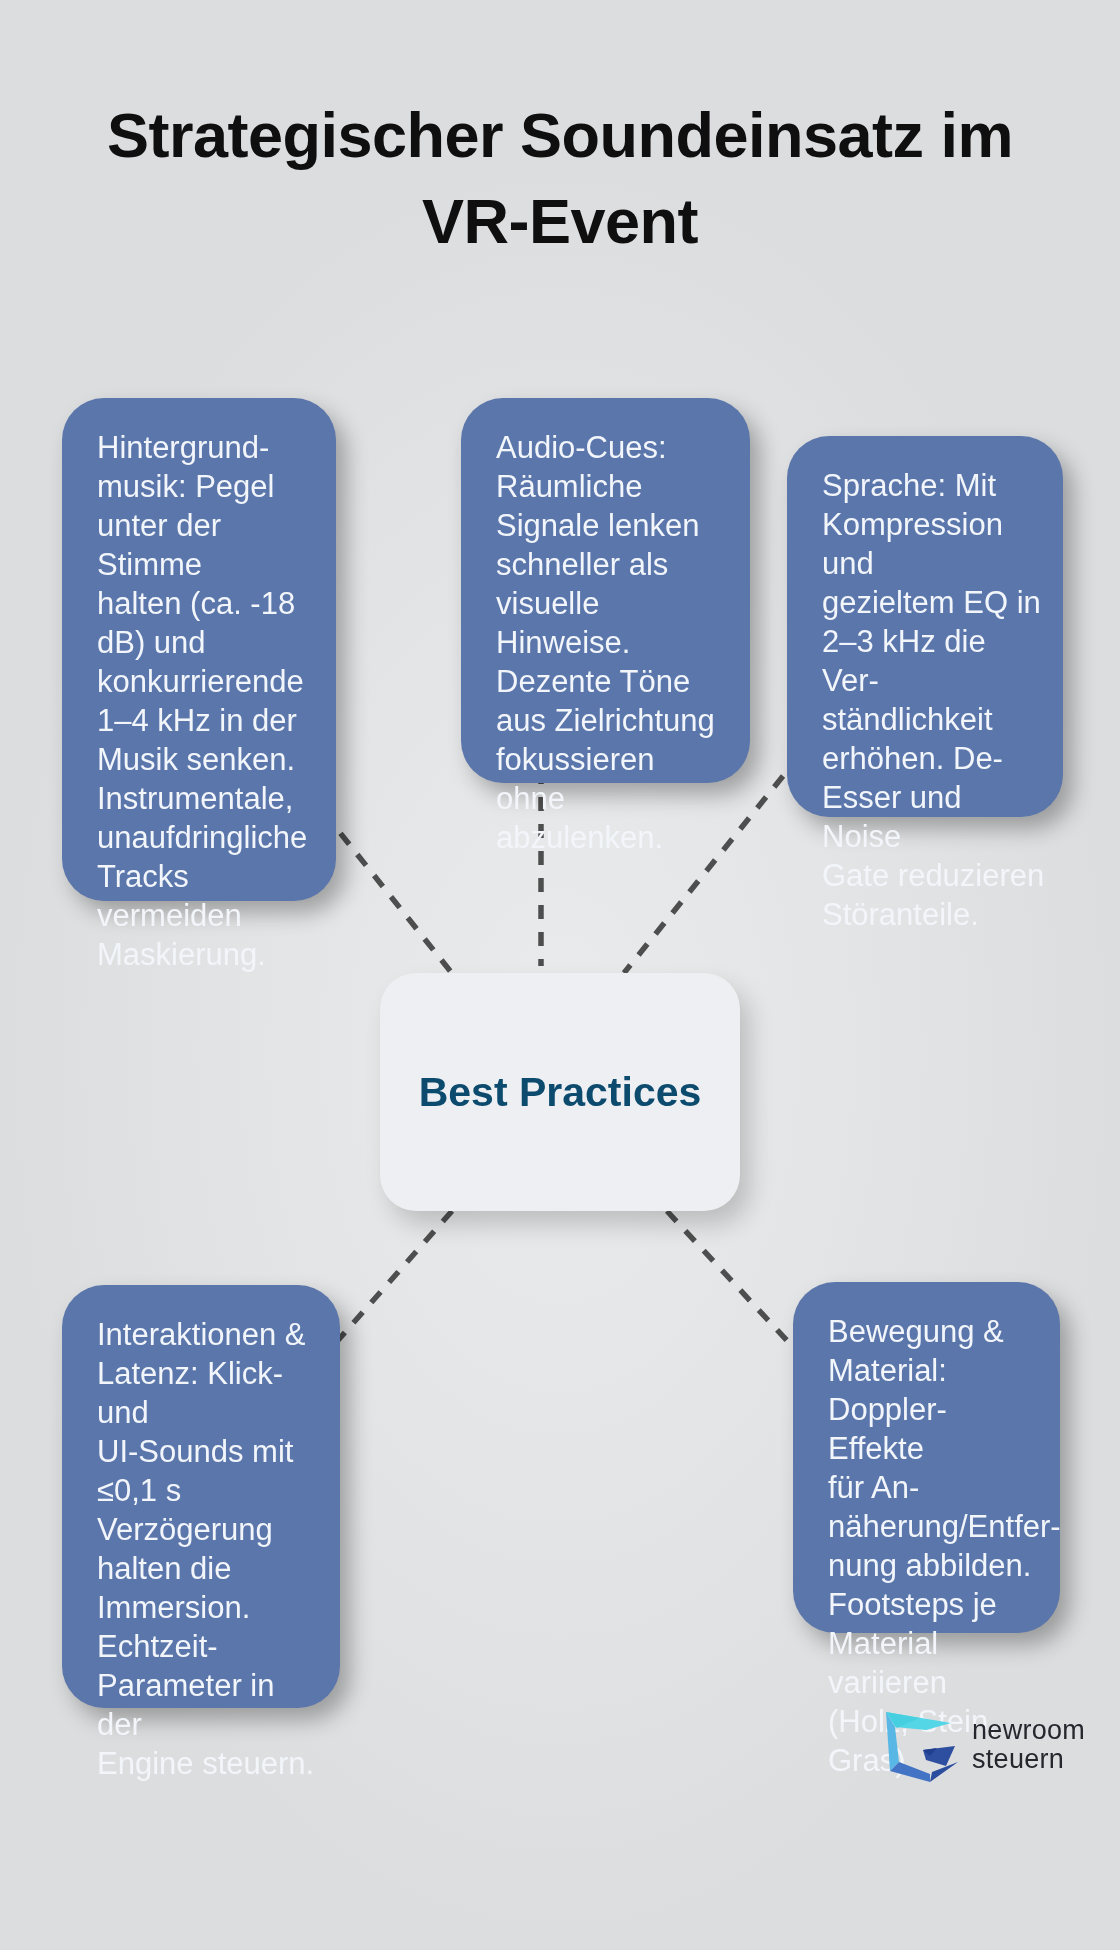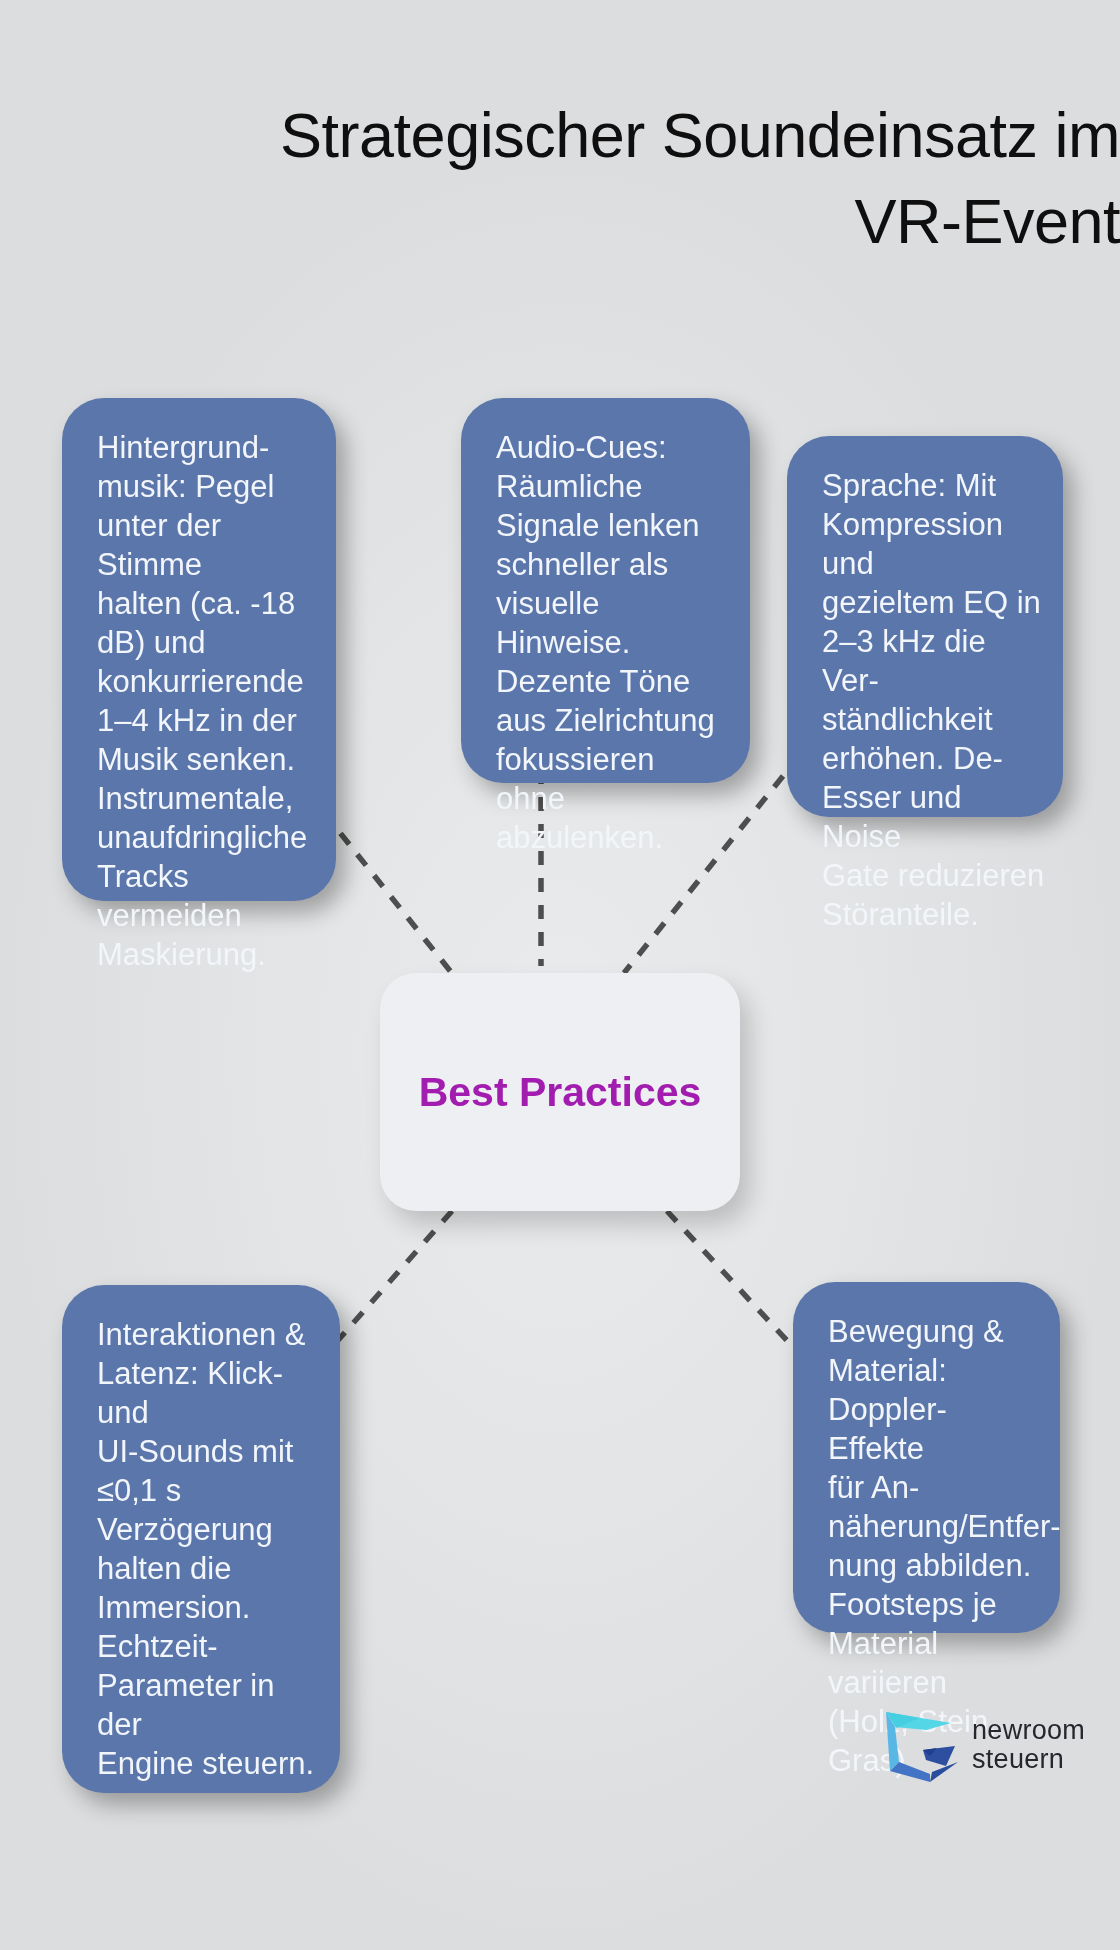--- a/index.html
+++ b/index.html
@@ -23,60 +23,60 @@
   .connectors line {
     stroke: #4e4e4e;
     stroke-width: 5.5;
     stroke-dasharray: 14 13;
   }
   .title {
     position: absolute;
     left: 0; top: 92px;
     width: 1120px;
     margin: 0;
-    text-align: right;
+    text-align: center;
     font-size: 63px;
     line-height: 86px;
-    font-weight: 400;
+    font-weight: 700;
     letter-spacing: -0.5px;
     color: #0f0f10;
     white-space: pre-line;
   }
   .node {
     position: absolute;
     box-sizing: border-box;
     background: #5b76ab;
     border-radius: 42px;
     box-shadow: 10px 12px 22px rgba(0,0,0,0.30);
     color: #f2f6fb;
     font-size: 31px;
     line-height: 39px;
     padding: 30px 18px 0 35px;
     white-space: pre-line;
   }
   .node--tl { left: 62px;  top: 398px;  width: 274px; height: 503px; }
   .node--tm { left: 424px; top: 398px;  width: 289px; height: 385px; margin-left: 37px; }
   .node--tr { left: 787px; top: 400px;  width: 276px; height: 381px; margin-top: 36px; }
-  .node--bl { left: 62px;  top: 1285px; width: 278px; height: 508px; }
+  .node--bl { left: 62px;  top: 1285px; width: 278px; height: 423px; }
   .node--br { left: 793px; top: 1282px; width: 267px; height: 351px; }
   .center-box {
     position: absolute;
     left: 380px; top: 973px;
     width: 360px; height: 238px;
     background: #edeff2;
     border-radius: 36px;
     box-shadow: 10px 14px 24px rgba(0,0,0,0.18);
     display: flex;
     align-items: center;
     justify-content: center;
   }
   .center-box .label {
     font-size: 41px;
     font-weight: 700;
-    color: #a21caf;
+    color: #0c4a6e;
   }
   .logo {
     position: absolute;
     left: 883px; top: 1706px;
     width: 200px; height: 90px;
   }
   .logo-mark {
     position: absolute;
     left: 0; top: 3px;
     width: 78px; height: 74px;

